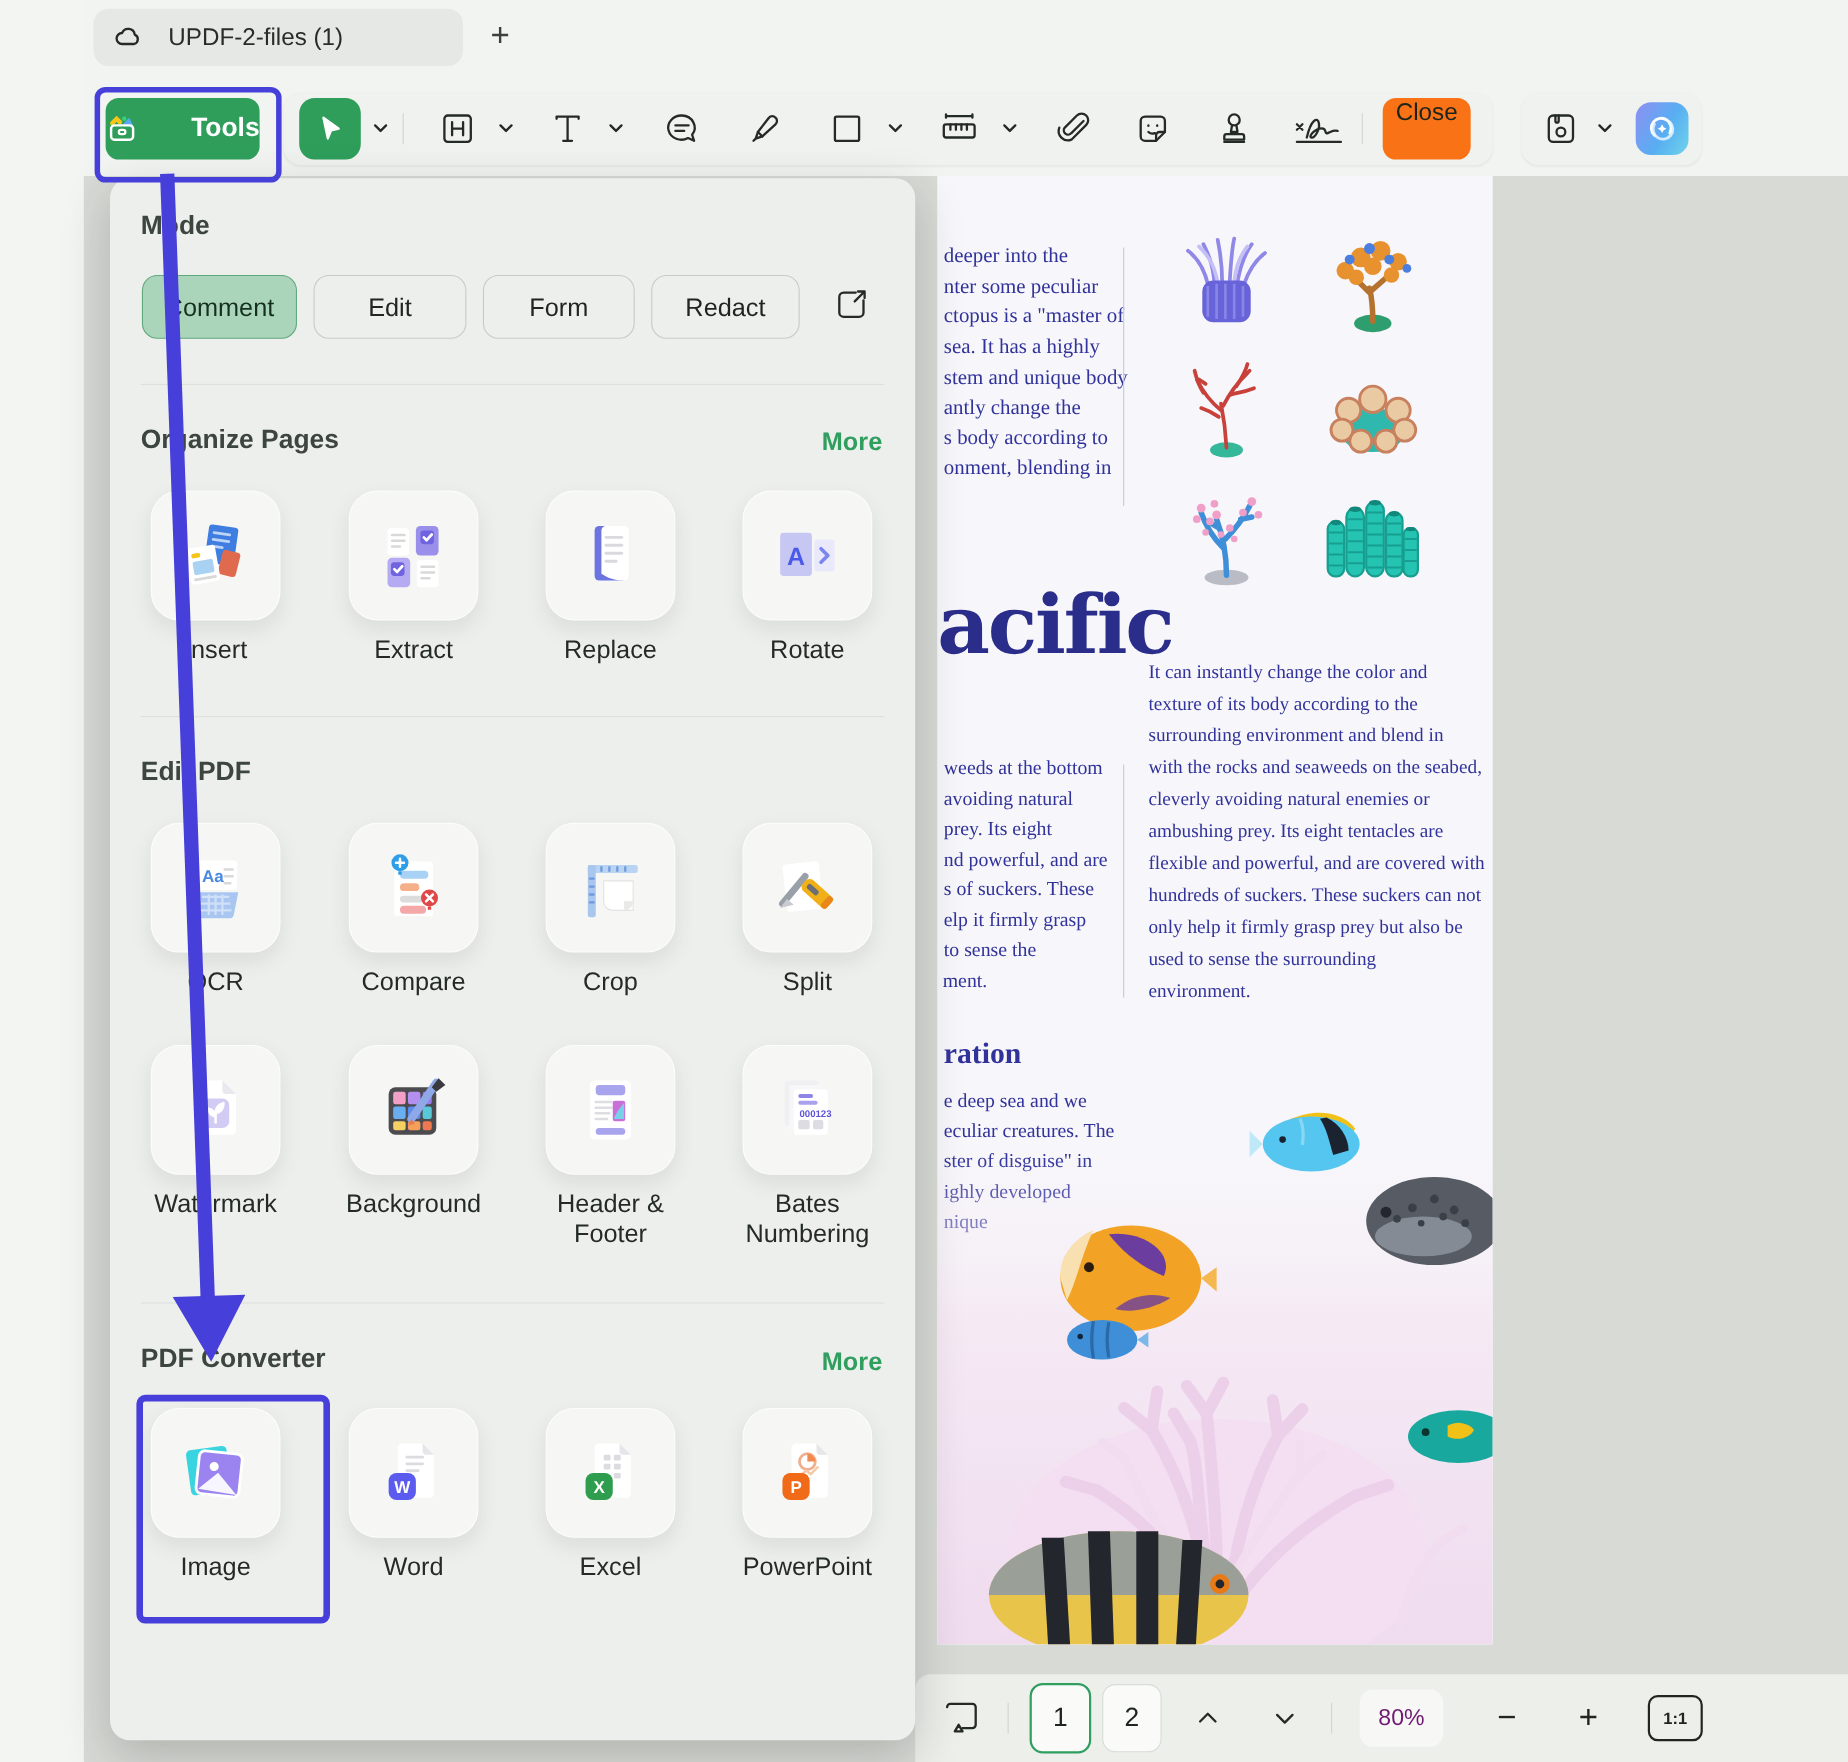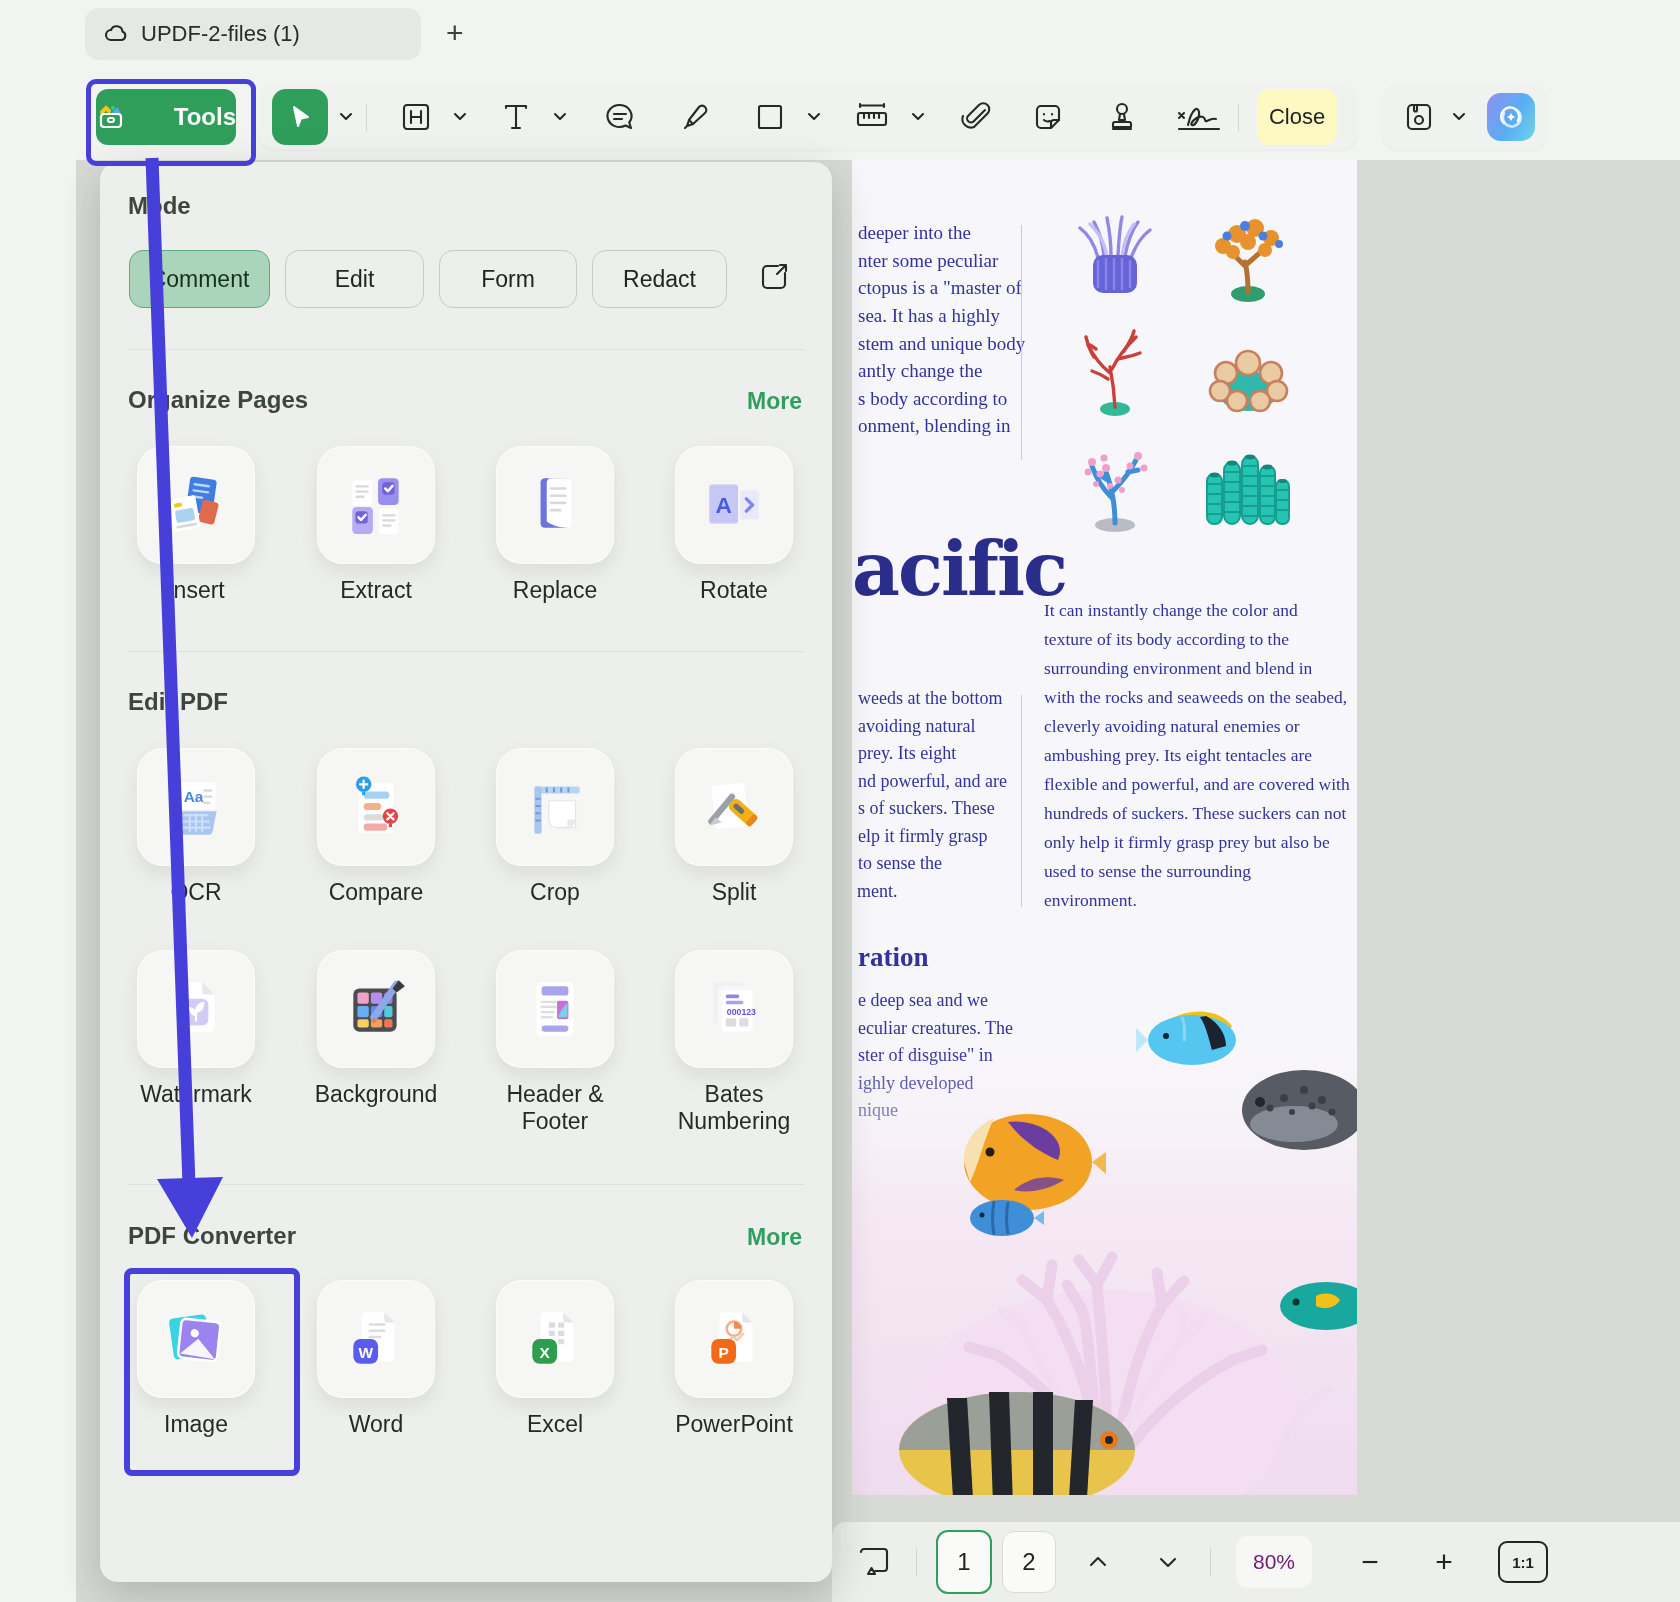--- a/index.html
+++ b/index.html
@@ -8,40 +8,40 @@
   .abs{position:absolute;}
   
   #sidebar{left:0;top:0;width:76px;height:1602px;background:#f3f5f2;z-index:3;}
   #topstrip{left:0;top:0;width:1680px;height:160px;background:#f2f4f1;z-index:2;}
   #contentarea{left:76px;top:160px;width:1604px;height:1442px;background:#d8dad6;z-index:1;}
   
   .sbi{left:17px;width:42px;height:42px;display:flex;align-items:center;justify-content:center;cursor:pointer;}
   svg.ic *{stroke:#242b25;stroke-width:2.1;fill:none;stroke-linecap:round;stroke-linejoin:round;}
   
   #tab{left:85px;top:8px;width:336px;height:52px;background:#e6e8e5;border-radius:14px;
-       display:flex;align-items:center;gap:12px;padding:0 18px;box-sizing:border-box;z-index:4;}
+       display:flex;align-items:center;gap:24px;padding:0 18px;box-sizing:border-box;z-index:4;}
   #tab .ttl{font-size:22px;color:#272d27;}
   #newtab{left:446px;top:16px;font-size:30px;color:#3c413c;z-index:4;cursor:pointer;}
   
   .bar{top:84px;height:66px;background:#f0f2ef;border-radius:16px;box-shadow:0 1px 2px rgba(40,50,40,.06);z-index:4;}
   #toolbar{left:258px;width:1099px;}
   #savegroup{left:1383px;width:164px;}
   #toolsbtn{left:96px;top:89px;width:140px;height:56px;background:#2f9e5b;border-radius:12px;z-index:13;
             display:flex;align-items:center;justify-content:space-between;gap:10px;cursor:pointer;}
   #toolsbtn span{color:#fff;font-size:24px;font-weight:bold;}
   .hlbox{border:5px solid #473fd9;border-radius:10px;z-index:12;pointer-events:none;}
   #toolshl{left:86px;top:79px;width:160px;height:77px;}
   #imagehl{left:124px;top:1268px;width:164px;height:196px;border-width:6px;border-radius:8px;z-index:14;}
   .tbi{top:13px;width:40px;height:40px;display:flex;align-items:center;justify-content:center;cursor:pointer;}
   .caret{top:22px;width:20px;height:20px;cursor:pointer;}
   .tdiv{top:19px;width:1px;height:28px;background:#d2d5d1;}
   #selbtn{left:14px;top:5px;width:56px;height:56px;background:#2f9e5b;border-radius:14px;
           display:flex;align-items:center;justify-content:center;cursor:pointer;}
-  #closebtn{left:999px;top:5px;width:80px;height:56px;background:#fef9c3;border-radius:12px;
-            display:flex;align-items:center;justify-content:center;font-size:22px;color:#1c231d;cursor:pointer;}
+  #closebtn{left:999px;top:5px;width:80px;height:56px;background:#f97316;border-radius:12px;
+            display:flex;align-items:flex-start;justify-content:center;font-size:22px;color:#1c231d;cursor:pointer;}
   #aibtn{left:104px;top:9px;width:48px;height:48px;border-radius:14px;cursor:pointer;
          background:linear-gradient(120deg,#8f8ff2 0%,#58aef2 55%,#6fd4ea 100%);
          display:flex;align-items:center;justify-content:center;}
   
   #panel{left:100px;top:162px;width:732px;height:1420px;background:#edefec;border-radius:18px;
          box-shadow:0 14px 44px rgba(30,40,30,.22);z-index:10;}
   .phead{left:28px;font-size:24px;font-weight:600;color:#3d463e;}
   .more{font-size:23px;color:#2f9e5f;font-weight:600;right:30px;cursor:pointer;}
   .pdivider{left:28px;width:676px;height:1px;background:#dde0db;}
   #moderow{left:29px;top:88px;display:flex;gap:15px;align-items:center;}

